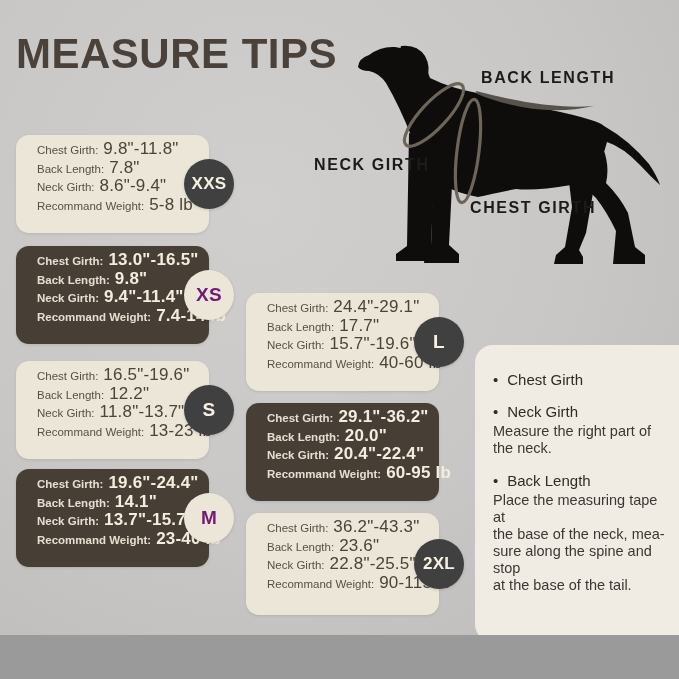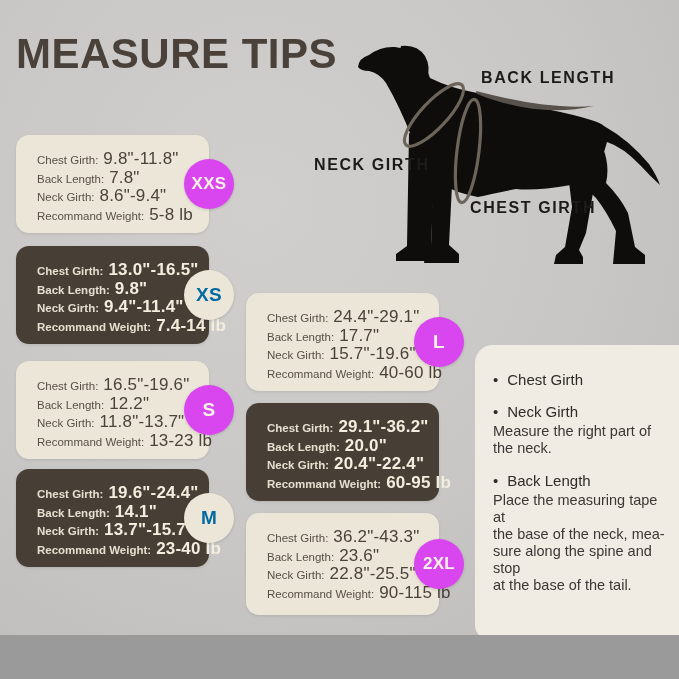--- a/index.html
+++ b/index.html
@@ -25,40 +25,40 @@
     font-size:16px;font-weight:600;letter-spacing:1.6px;
     color:#1d1b18;white-space:nowrap;
   }
   .lbl-back{left:481px;top:69px;}
   .lbl-neck{left:314px;top:156px;}
   .lbl-chest{left:470px;top:199px;}
   
   .card{
     position:absolute;width:193px;height:98px;
     border-radius:13px;box-sizing:border-box;
-    padding:14px 0 0 21px;
+    padding:4px 0 0 21px;
     box-shadow:0 1px 3px rgba(0,0,0,.10);
   }
   .card.light{background:#ece6d9;color:#4b4339;}
   .card.dark{background:#473f36;color:#f3edde;}
   .row{display:flex;align-items:baseline;gap:5px;white-space:nowrap;height:18.5px;}
   .row .lbl{font-size:11.5px;opacity:.92;}
   .card.dark .row .lbl{font-weight:700;font-size:11.5px;}
   .row .val{font-size:17px;letter-spacing:.2px;}
   .card.dark .row .val{font-weight:600;}
   .badge{
     position:absolute;right:-25px;top:50%;transform:translateY(-50%);
     width:50px;height:50px;border-radius:50%;
     display:flex;align-items:center;justify-content:center;
     font-weight:800;font-size:19px;letter-spacing:.3px;
     box-shadow:0 1px 3px rgba(0,0,0,.15);
   }
   .badge.small{font-size:17px;}
-  .card.light .badge{background:#d946ef;color:#f6f1e3;}
-  .card.dark .badge{background:#ece6d9;color:#0369a1;}
+  .card.light .badge{background:#404040;color:#f6f1e3;}
+  .card.dark .badge{background:#ece6d9;color:#701a75;}
   .c-xxs{left:16px;top:135px;}
   .c-xs {left:16px;top:246px;}
   .c-s  {left:16px;top:361px;}
   .c-m  {left:16px;top:469px;}
   .c-l  {left:246px;top:293px;}
   .c-xl {left:246px;top:403px;}
   .c-2xl{left:246px;top:513px;height:102px;}
   
   .tips-panel{
     position:absolute;left:475px;top:345px;width:204px;height:297px;

